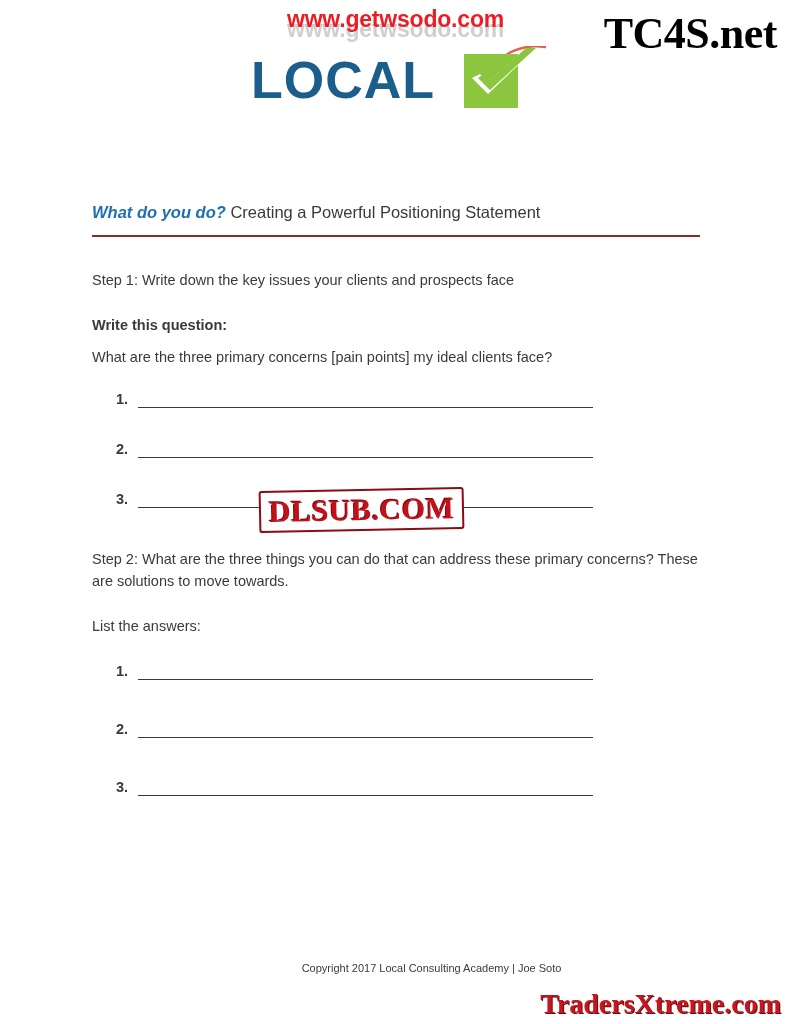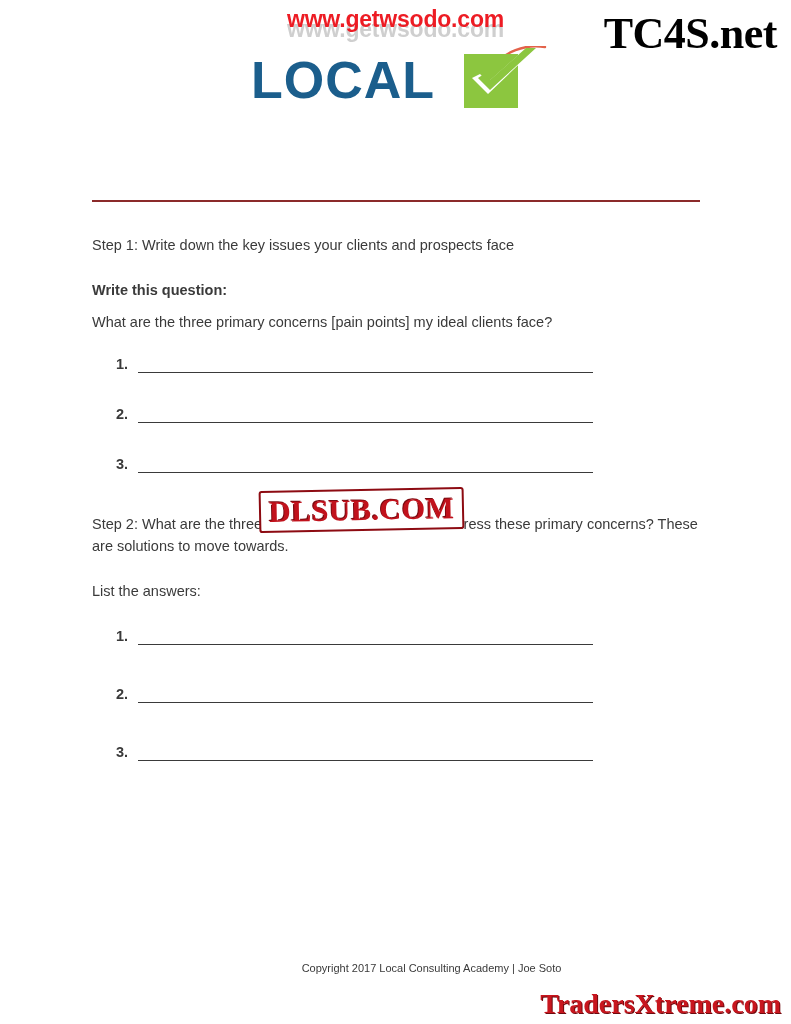--- a/index.html
+++ b/index.html
@@ -240,20 +240,23 @@
     </svg>
     <svg class="logo-check" viewBox="0 0 82 62">
       <path d="M6 6 L60 6 L60 60 L6 60 Z" fill="#8cc63f"></path>
       <path d="M14 30 L30 46 L76 2 L66 2 L30 34 L22 26 Z" fill="#ffffff"></path>
       <path d="M20 30 L32 42 L78 0 L68 0 L32 32 L26 26 Z" fill="#8cc63f"></path>
     </svg>
   </div>
 
   <div class="doc">
 
+    <div class="title">
+      <span class="em">What do you do?</span><span class="rest"> Creating a Powerful Positioning Statement</span>
+    </div>
     <div class="rule"></div>
 
     <div class="step">Step 1: Write down the key issues your clients and prospects face</div>
 
     <div class="q-label">Write this question:</div>
     <div class="q-text">What are the three primary concerns [pain points] my ideal clients face?</div>
 
     <ul class="answers">
       <li>
         <span class="num">1.</span>

